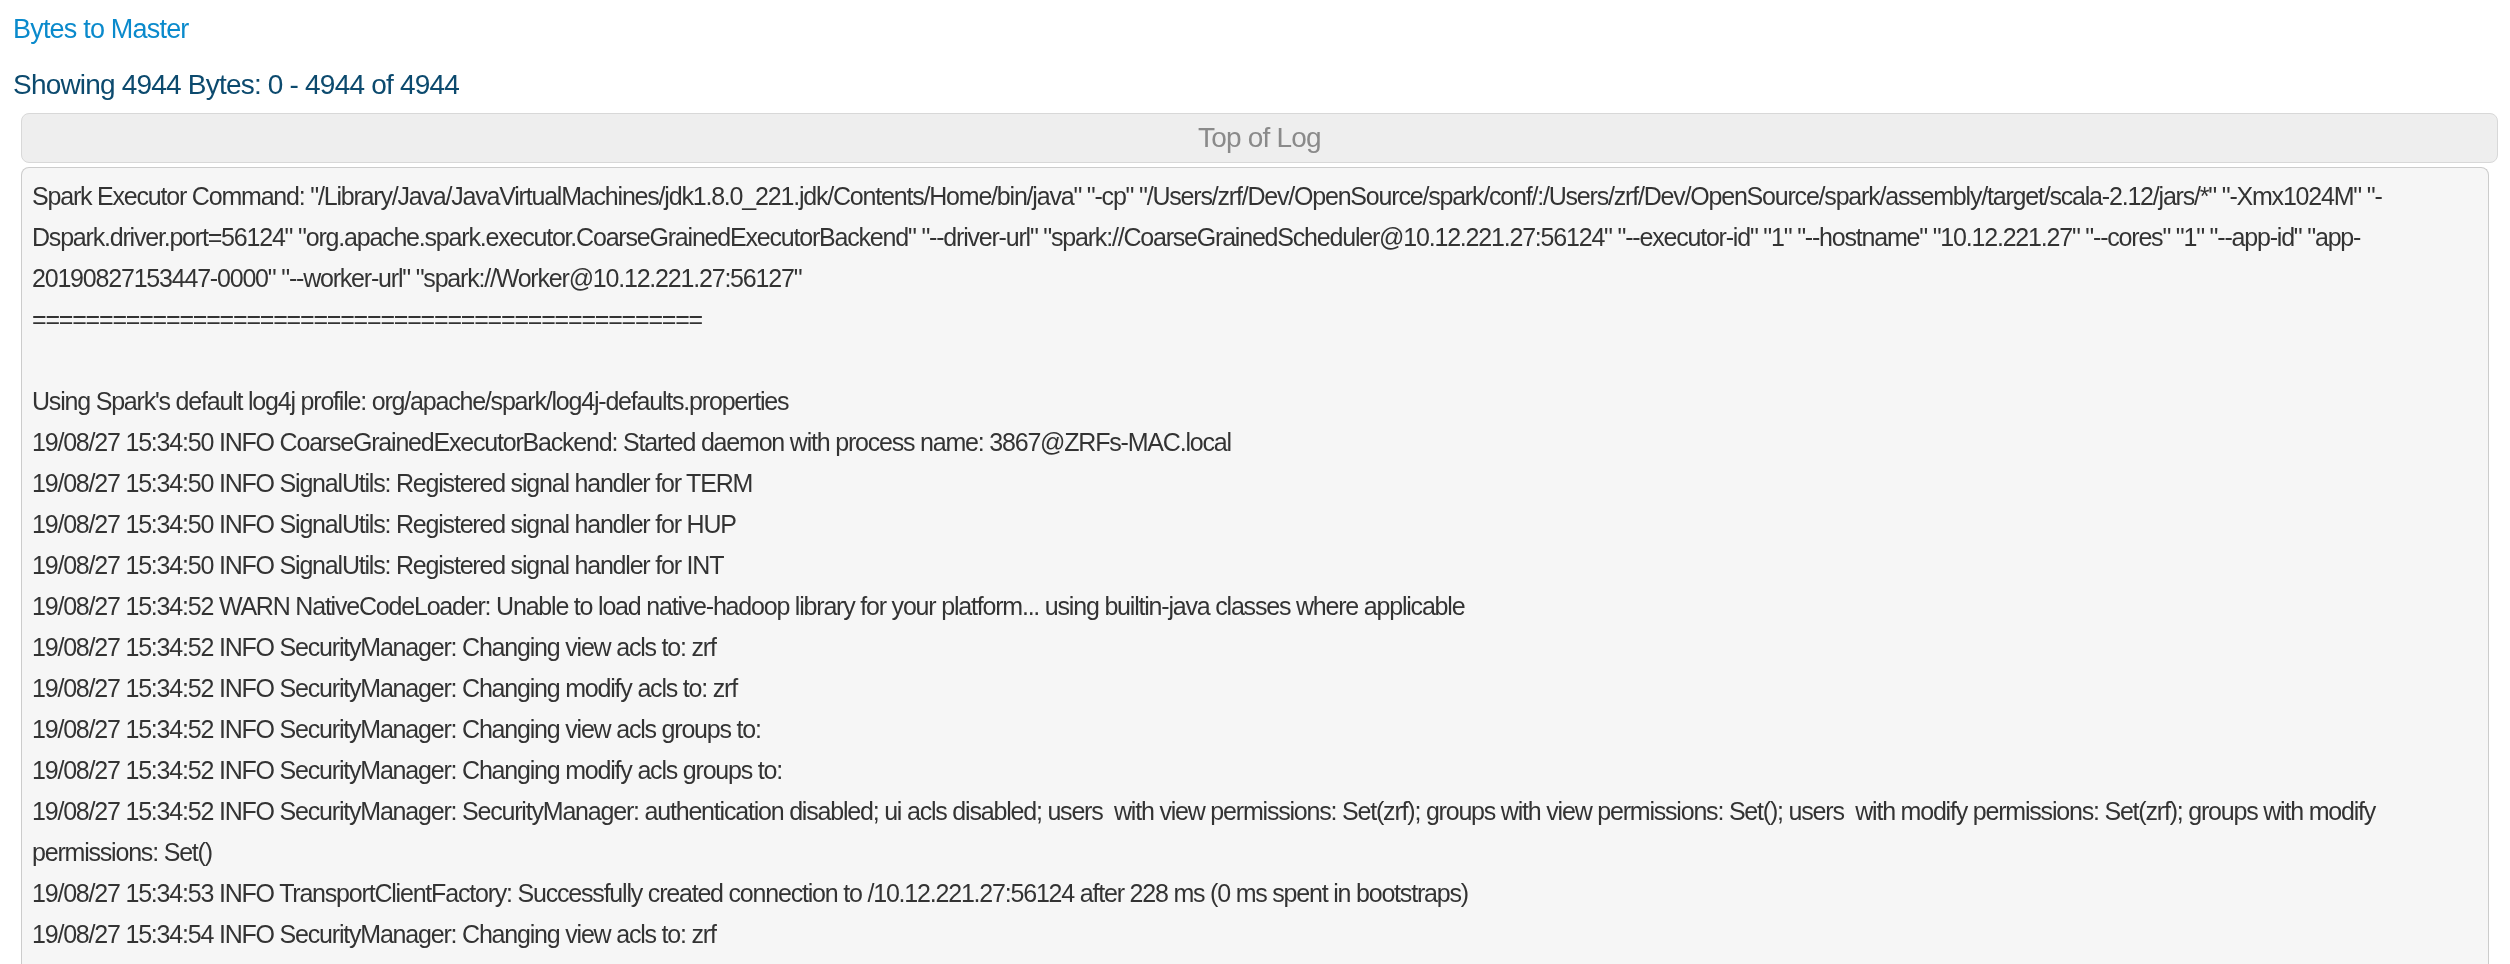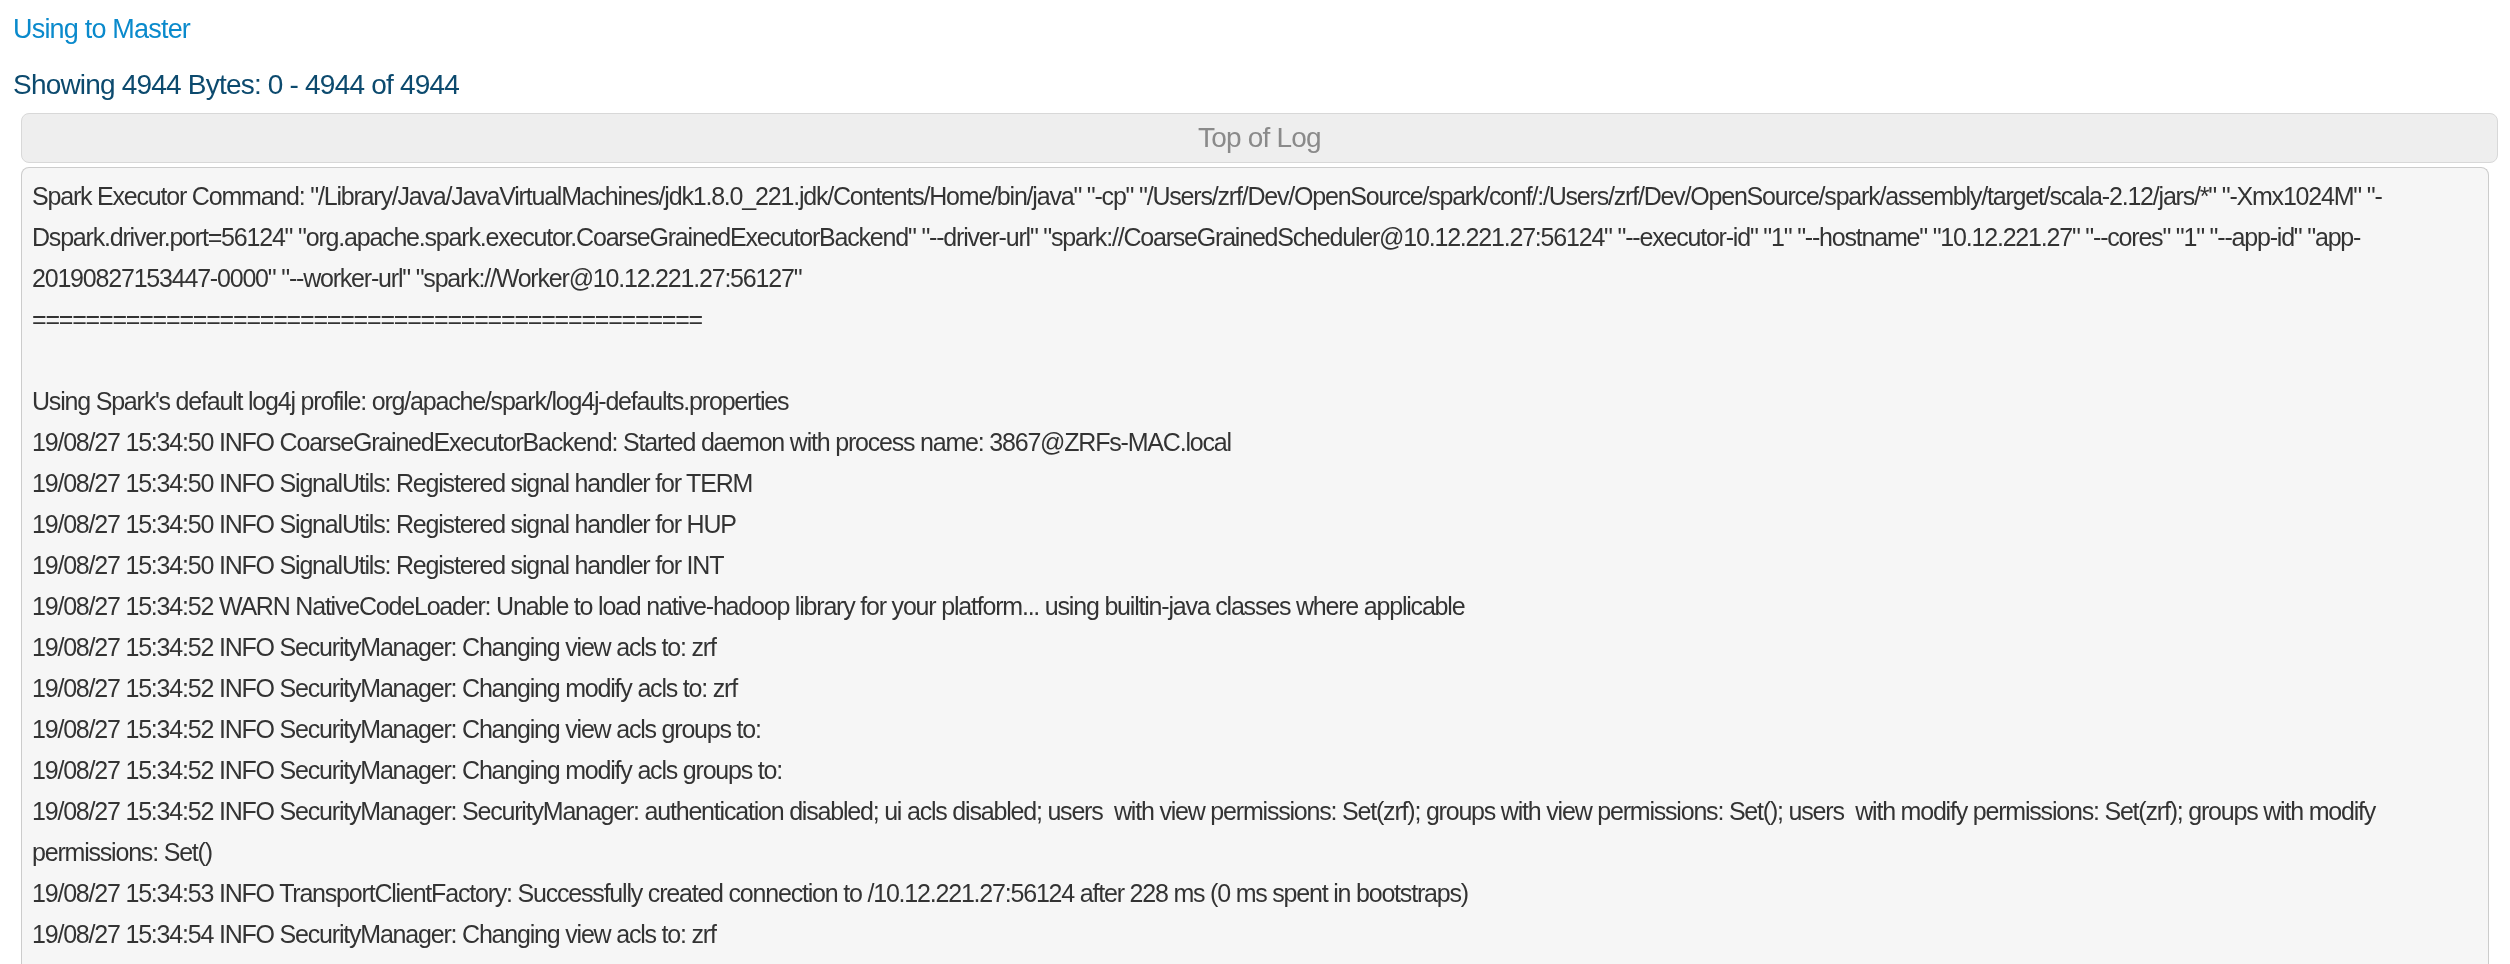--- a/index.html
+++ b/index.html
@@ -70,21 +70,21 @@
     white-space: pre-wrap;
     overflow-wrap: break-word;
     word-break: normal;
   }
 </style>
 </head>
 <body>
 
 <div class="page">
 
-  <a href="#" class="back-link">Using to Master</a>
+  <a href="#" class="back-link">Bytes to Master</a>
 
   <div class="byte-range">Showing 4944 Bytes: 0 - 4944 of 4944</div>
 
   <div class="log-header-bar">
     <span>Top of Log</span>
   </div>
 
   <div class="log-box">
     <pre class="log-text">Spark Executor Command: "/Library/Java/JavaVirtualMachines/jdk1.8.0_221.jdk/Contents/Home/bin/java" "-cp" "/Users/zrf/Dev/OpenSource/spark/conf/:/Users/zrf/Dev/OpenSource/spark/assembly/target/scala-2.12/jars/*" "-Xmx1024M" "-Dspark.driver.port=56124" "org.apache.spark.executor.CoarseGrainedExecutorBackend" "--driver-url" "spark://CoarseGrainedScheduler@10.12.221.27:56124" "--executor-id" "1" "--hostname" "10.12.221.27" "--cores" "1" "--app-id" "app-20190827153447-0000" "--worker-url" "spark://Worker@10.12.221.27:56127"
 ==================================================

